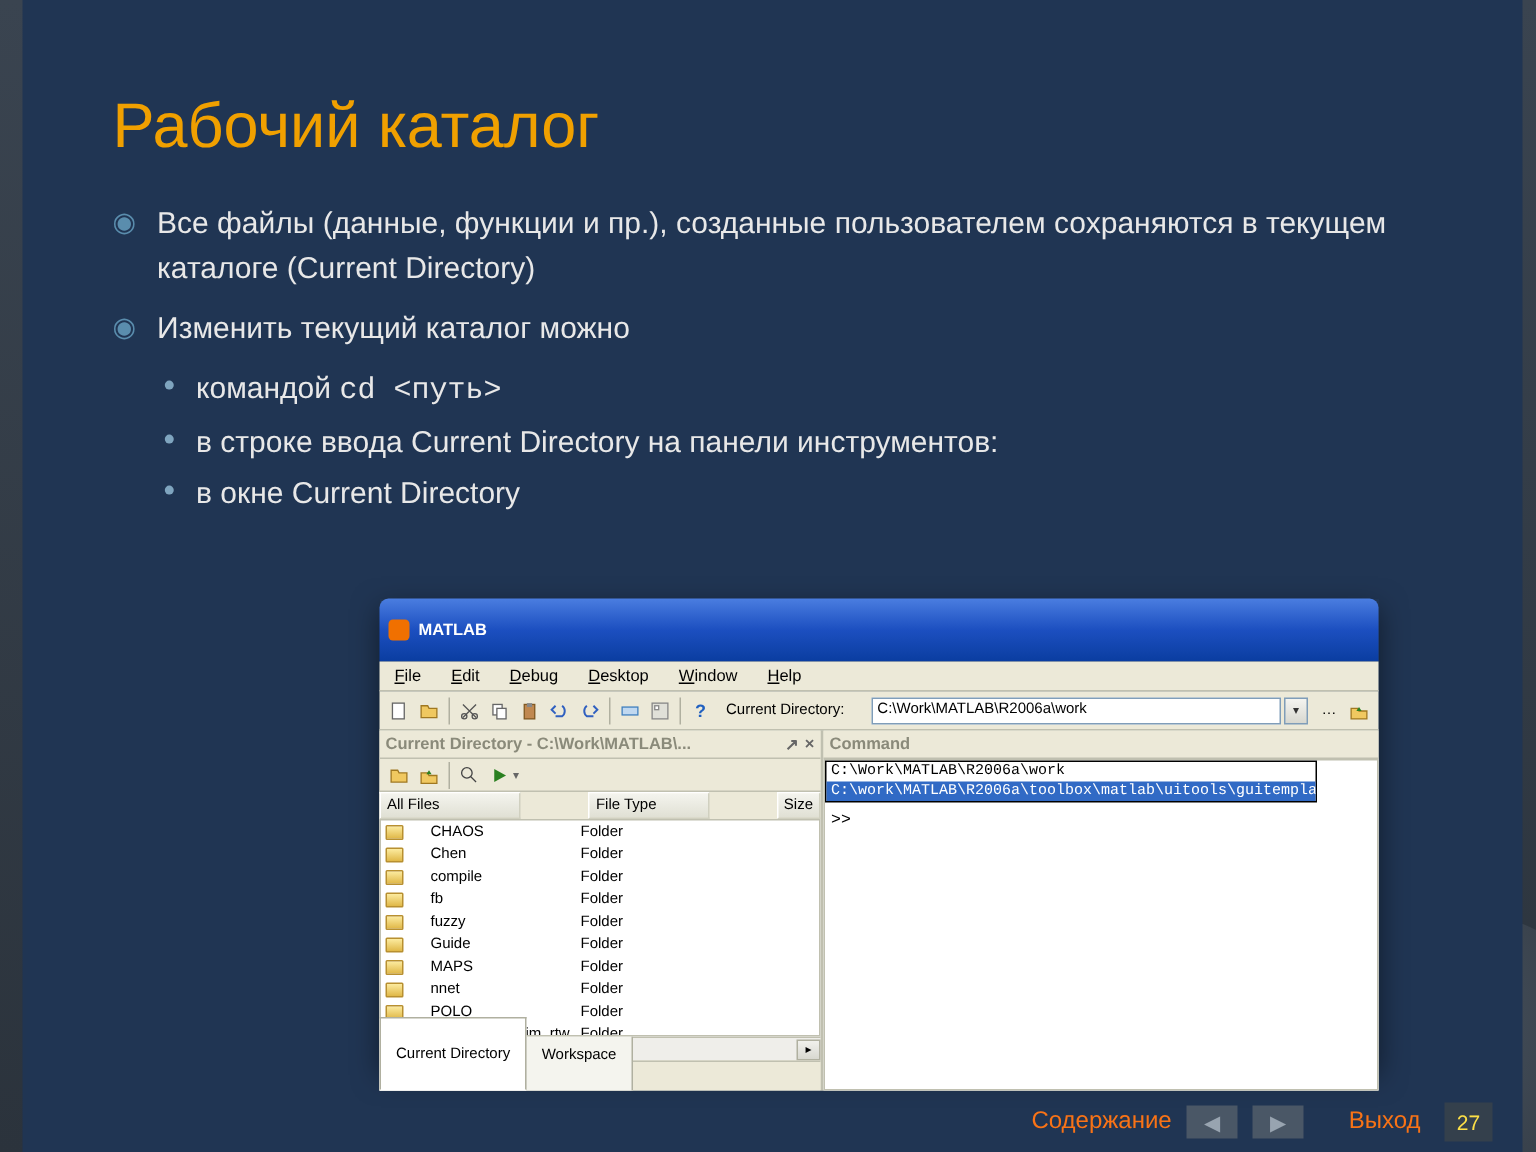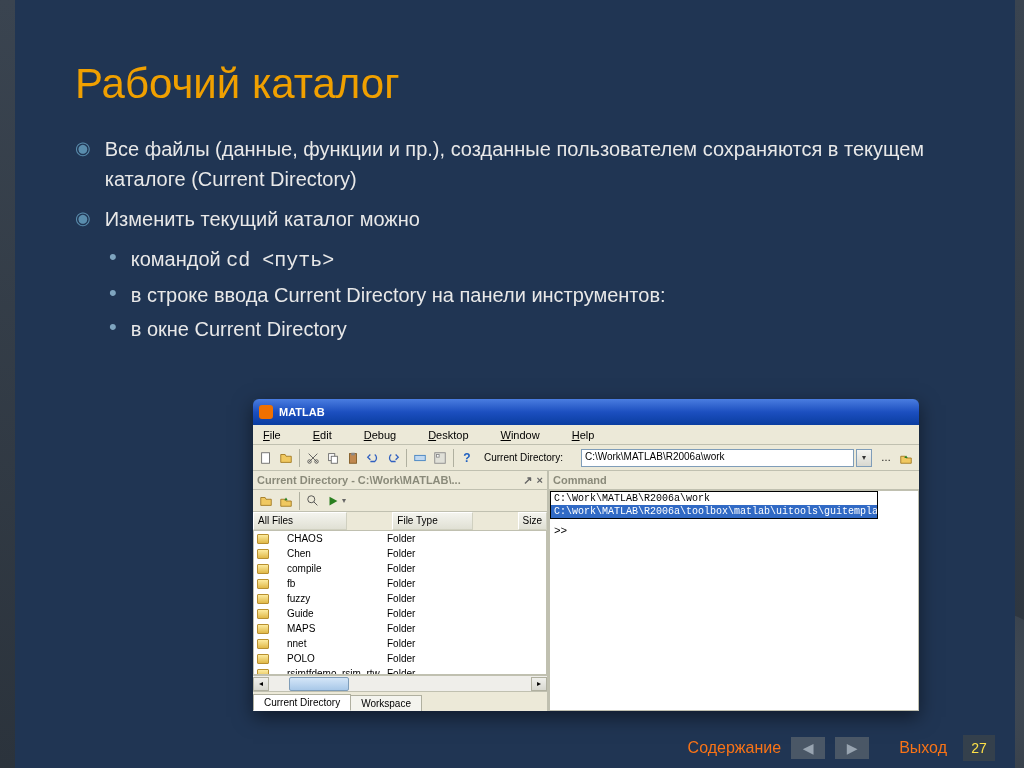--- a/index.html
+++ b/index.html
@@ -37,35 +37,35 @@
 .matlab-wrap {
   position: absolute;
   left: 238px; top: 399px;
   width: 666px; height: 312px;
   font-family: Tahoma, sans-serif;
   font-size: 11px;
   color: #000;
   box-shadow: 0 6px 18px rgba(0,0,0,.5);
 }
 .titlebar {
-  height: 26px;
+  height: 42px;
   background: linear-gradient(180deg, #4a7de0 0%, #1c4fc0 50%, #0a3da0 100%);
   display: flex; align-items: center;
   padding: 0 6px;
   color: #fff; font-weight: bold;
   border-radius: 6px 6px 0 0;
 }
 .titlebar .micon { width: 14px; height: 14px; background: #f07000; border-radius: 3px; margin-right: 6px; }
 .menubar {
   height: 20px;
   background: #ece9d8;
   border-bottom: 1px solid #c0c0b0;
   display: flex; align-items: center;
   padding: 0 4px;
-  gap: 20px;
+  gap: 8px;
 }
 .menubar span { padding: 2px 6px; cursor: default; }
 .menubar span u { text-decoration: underline; }
 .toolbar {
   height: 26px;
   background: #ece9d8;
   border-bottom: 1px solid #c0c0b0;
   display: flex; align-items: center;
   padding: 0 4px;
   gap: 2px;
@@ -157,21 +157,21 @@
 }
 .hscroll .arrow { width:16px; height:14px; background:linear-gradient(180deg,#f0f0ec,#d8d8d0); border:1px solid #b0b0a0; display:flex; align-items:center; justify-content:center; font-size:8px;}
 .hscroll .thumb { width:60px; height:14px; margin-left: 20px; background:linear-gradient(180deg,#d4e6f8,#a8c8e8); border:1px solid #7f9db9; border-radius:2px;}
 .tabs {
   height: 20px;
   display:flex; align-items:flex-end;
   background:#ece9d8;
   border-top:1px solid #c0c0b0;
 }
 .tab {
-  padding:2px 10px;
+  padding:18px 10px;
   font-size:10px;
   background:#f4f4ee;
   border:1px solid #b0b0a0;
   border-bottom:none;
   margin-right:-1px;
 }
 .tab.active { background:#fff; font-weight:normal; border-bottom:1px solid #fff; z-index:1;}
 .cmd-area {
   flex:1; background:#fff;
   border:1px solid #c0c0b0;

